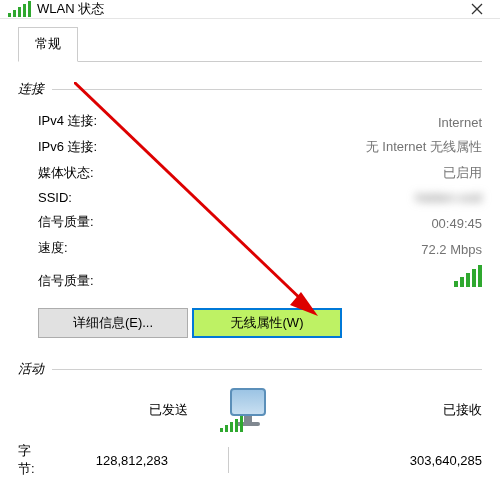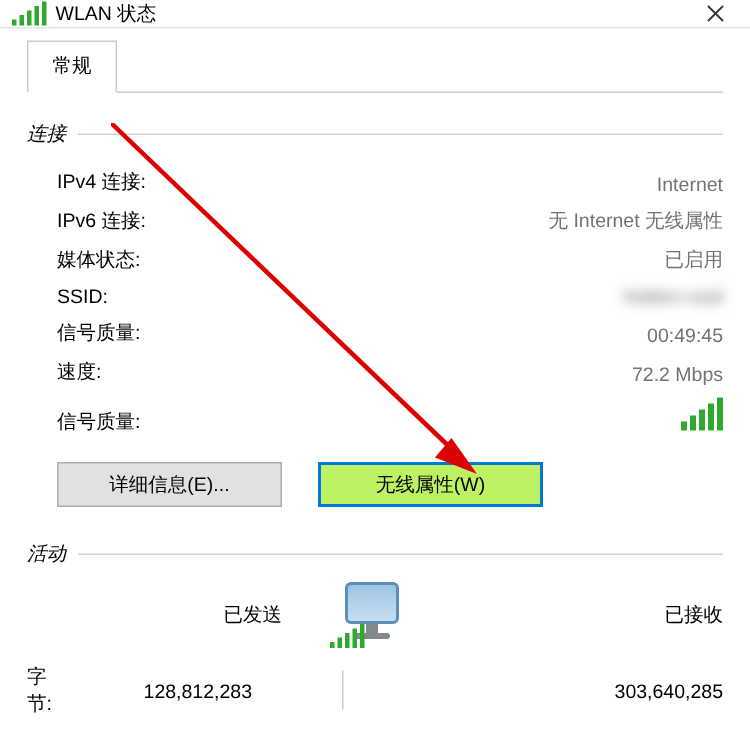--- a/index.html
+++ b/index.html
@@ -27,21 +27,21 @@
   .sigbars { display: inline-flex; align-items: flex-end; gap: 2px; }
   .sigbars span { width: 4px; background: #2fa82f; display: inline-block; }
   .sigbars span:nth-child(1){ height:6px } .sigbars span:nth-child(2){ height:10px }
   .sigbars span:nth-child(3){ height:14px } .sigbars span:nth-child(4){ height:18px }
   .sigbars span:nth-child(5){ height:22px }
   .sigbars.sm span { width: 3px; }
   .sigbars.sm span:nth-child(1){ height:4px } .sigbars.sm span:nth-child(2){ height:7px }
   .sigbars.sm span:nth-child(3){ height:10px } .sigbars.sm span:nth-child(4){ height:13px }
   .sigbars.sm span:nth-child(5){ height:16px }
   
-  .btnrow { display: flex; gap: 24px; padding-left: 20px; margin: 14px 0 22px; }
+  .btnrow { display: flex; gap: 4px; padding-left: 20px; margin: 14px 0 22px; }
   .btn { height: 30px; padding: 0 18px; background: #e1e1e1; border: 1px solid #adadad; font-size: 13px; display: flex; align-items: center; justify-content: center; min-width: 150px; }
   .btn.primary { border: 2px solid #0078d7; background: #bef264; }
   
   .activity { position: relative; }
   .actrow { display: flex; align-items: center; padding: 0 0 0 20px; }
   .col-sent { width: 150px; text-align: right; }
   .col-mid { width: 120px; display:flex; justify-content:center; }
   .col-recv { flex:1; text-align: right; }
   .actheaders { display:flex; padding-left:20px; align-items:center; }
   .actheaders .sent { width:150px; text-align:right; }

